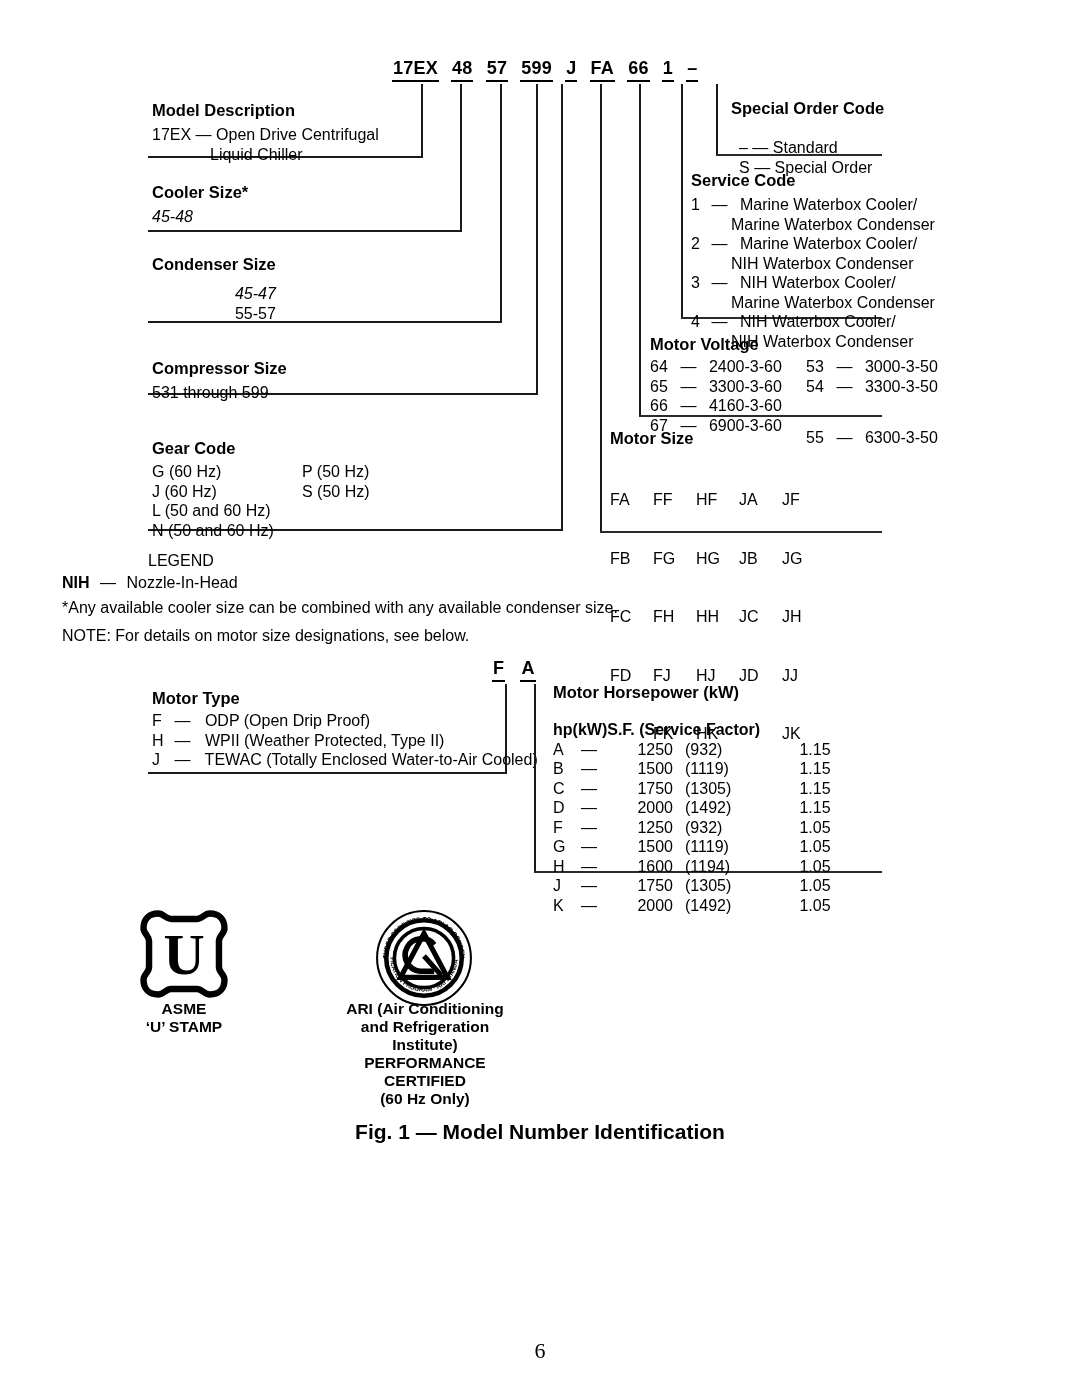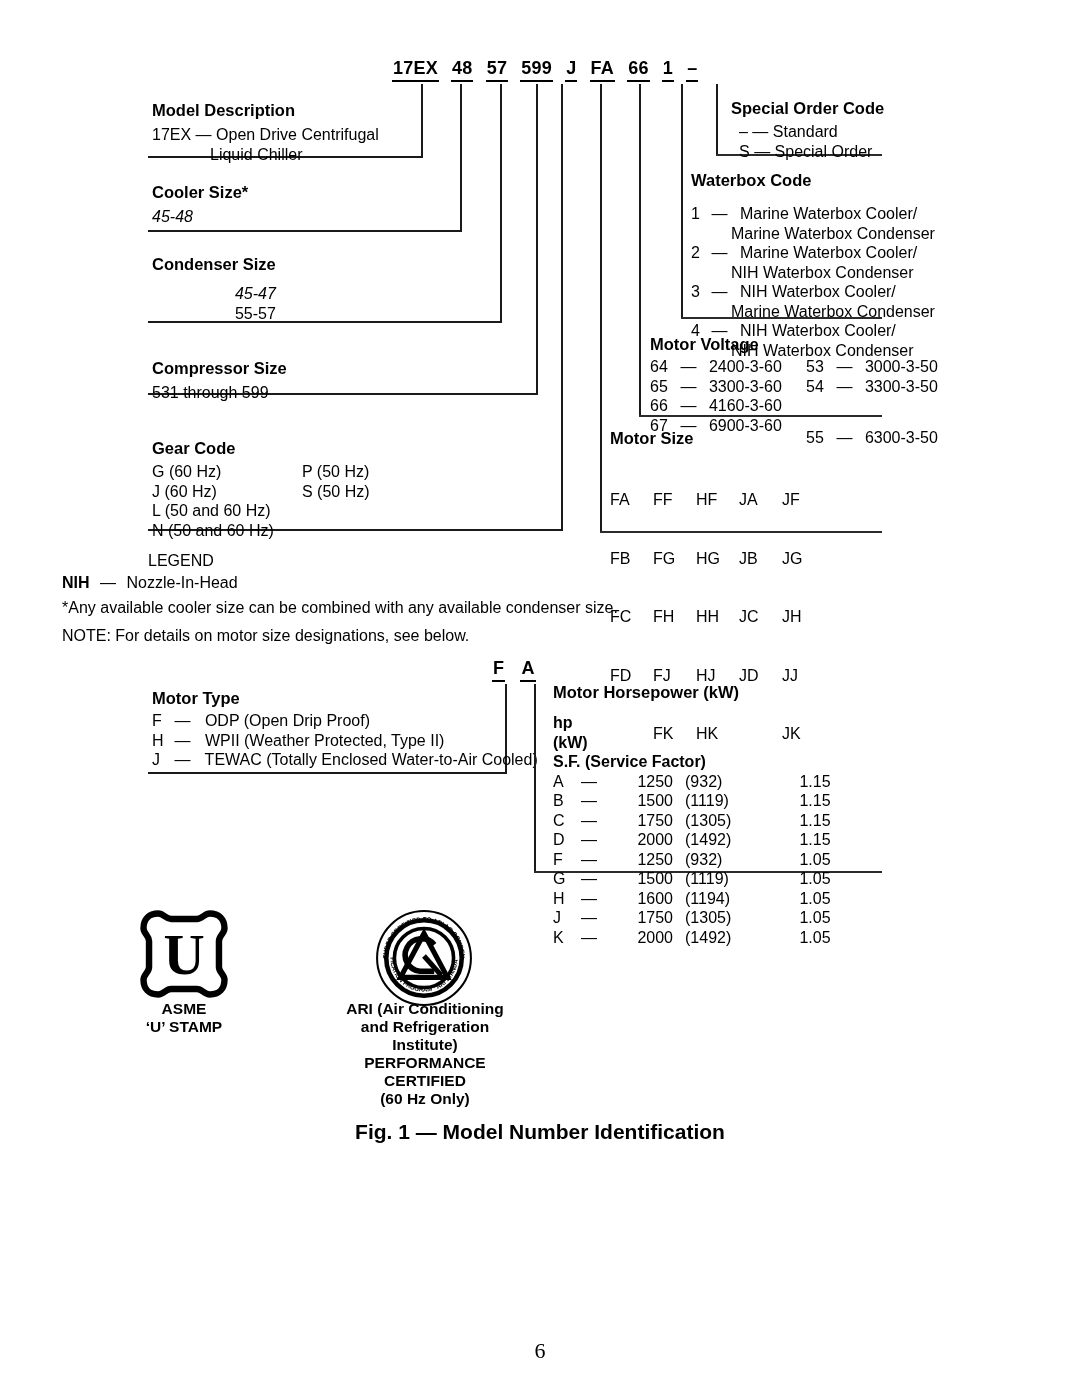--- a/index.html
+++ b/index.html
@@ -179,37 +179,37 @@
         <div class="ln">P (50 Hz)</div>
         <div class="ln">S (50 Hz)</div>
       </div>
     </div>
   </div>
 
   <div class="vline" style="left:716px;top:96px;height:60px;"></div>
   <div class="hrule" style="left:716px;top:154px;width:166px;"></div>
   <div class="blk" style="left:731px;top:98px;">
     <div class="hd">Special Order Code</div>
-    <div class="ln" style="margin-top:4px;padding-left:8px;">
+    <div class="ln" style="margin-top:20px;padding-left:8px;">
       <span>–</span>
       <span>—</span>
       <span>Standard</span>
     </div>
     <div class="ln" style="padding-left:8px;">
       <span>S</span>
       <span>—</span>
       <span>Special Order</span>
     </div>
   </div>
 
   <div class="vline" style="left:681px;top:172px;height:146px;"></div>
   <div class="hrule" style="left:681px;top:317px;width:201px;"></div>
   <div class="blk" style="left:691px;top:170px;">
-    <div class="hd">Waterbox Code</div>
-    <div style="margin-top:14px;">
+    <div class="hd">Service Code</div>
+    <div style="margin-top:5px;">
       <div class="ln">
         <span class="code" style="width:16px;">1</span>
         <span class="dash" style="width:24px;">—</span>
         <span>Marine Waterbox Cooler/</span>
       </div>
       <div class="ln" style="padding-left:40px;"><span>Marine Waterbox Condenser</span></div>
 
       <div class="ln">
         <span class="code" style="width:16px;">2</span>
         <span class="dash" style="width:24px;">—</span>
@@ -363,21 +363,21 @@
         <span>TEWAC (Totally Enclosed Water-to-Air Cooled)</span>
       </div>
     </div>
   </div>
 
   <div class="vline" style="left:534px;top:684px;height:189px;"></div>
   <div class="hrule" style="left:534px;top:871px;width:348px;"></div>
   <div class="blk" style="left:553px;top:682px;">
     <div class="hd">Motor Horsepower (kW)</div>
     <div class="hpwrap">
-      <div class="hphead" style="margin-top:11px;flex-direction:column;">
+      <div class="hphead" style="margin-top:18px;">
         <span class="c1"></span>
         <span class="c2"></span>
         <span class="c3">hp</span>
         <span class="c4">(kW)</span>
         <span class="c5" style="text-align:left;">S.F. (Service Factor)</span>
       </div>
 
       <div class="hprow">
         <span class="c1">A</span>
         <span class="c2">—</span>

